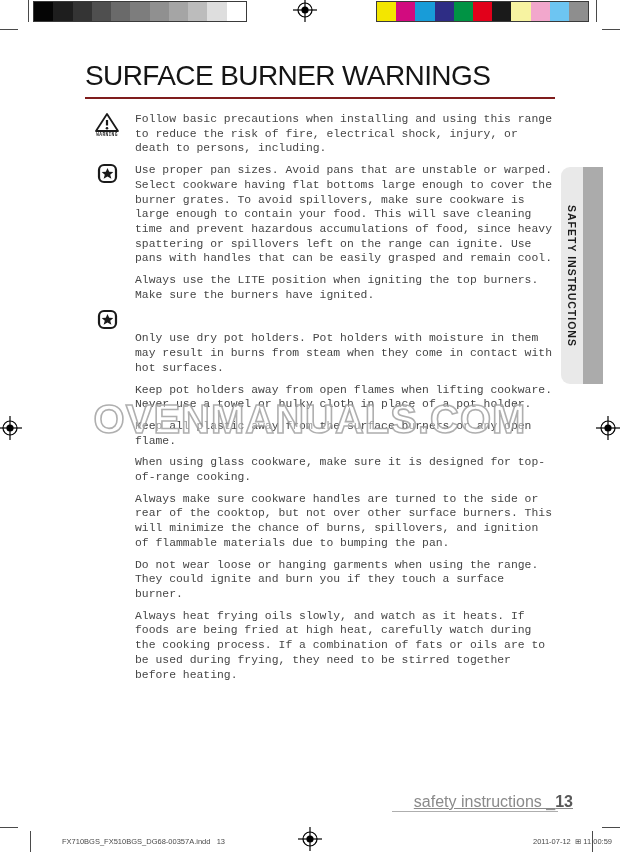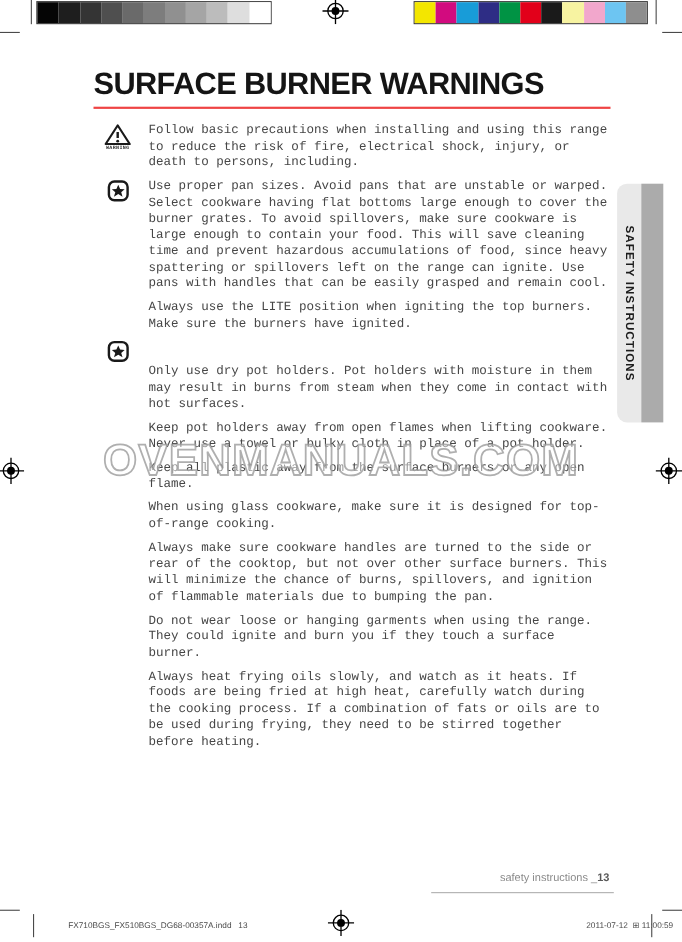--- a/index.html
+++ b/index.html
@@ -19,23 +19,23 @@
   .crop-v { position:absolute; width:1px; background:#4a4a4a; }
   .crop-h { position:absolute; height:1px; background:#4a4a4a; }
 
   
   .regmark { position:absolute; width:24px; height:24px; }
   .regmark svg { display:block; }
 
   
   .content { position:absolute; left:85px; top:60px; width:470px; z-index:1; }
   .doc-title {
-    margin:0; font-size:28px; line-height:32px; font-weight:bold;
+    margin:0; font-size:28px; line-height:32px; font-weight:normal;
     letter-spacing:-0.6px; color:#151515;
-    padding-bottom:5px; border-bottom:2px solid #ef4444;
+    padding-bottom:5px; border-bottom:2px solid #7f1d1d;
   }
   .w-list { margin-top:13px;font-family:Liberation Mono, monospace; }
   .w-item { position:relative; padding-left:50px; margin-bottom:7px; min-height:15px; }
   .w-text { font-size:11.4px; line-height:14.7px; color:#464646; }
   .w-icon { position:absolute; left:8px; top:0; width:28px; text-align:center; }
   .w-icon svg { display:block; margin:0 auto; }
   .warning-label {
     font-size:4.6px; font-weight:bold; color:#2e2e2e;
     letter-spacing:0.3px; text-align:center; margin-top:-1px;
   }
@@ -56,22 +56,22 @@
   .watermark {
     position:absolute; left:0; top:396px; width:620px; text-align:center;
     font-size:40px; line-height:46px; font-weight:bold; letter-spacing:1px;
     color:rgba(255,255,255,0.45);
     -webkit-text-stroke:1.6px rgba(155,155,155,0.8);
     z-index:5; pointer-events:none;
   }
 
   
   .page-num-row {
-    position:absolute; left:81px; top:793px; width:473px; text-align:right;
-    font-size:10px; color:#8a8a8a; z-index:1;
+    position:absolute; left:100px; top:793px; width:473px; text-align:right;
+    font-size:16px; color:#8a8a8a; z-index:1;text-decoration:underline;
   }
   .page-num-row b { color:#585858; }
   .page-rule { position:absolute; left:392px; top:811px; width:166px; height:1px; background:#aeaeae; }
 
   .print-left {
     position:absolute; left:38px; top:837px; font-size:7.5px; color:#4a4a4a; white-space:pre;padding-left:24px;
   }
   .print-right {
     position:absolute; left:0; top:837px; width:612px; text-align:right;
     font-size:7.5px; color:#4a4a4a; white-space:pre;

